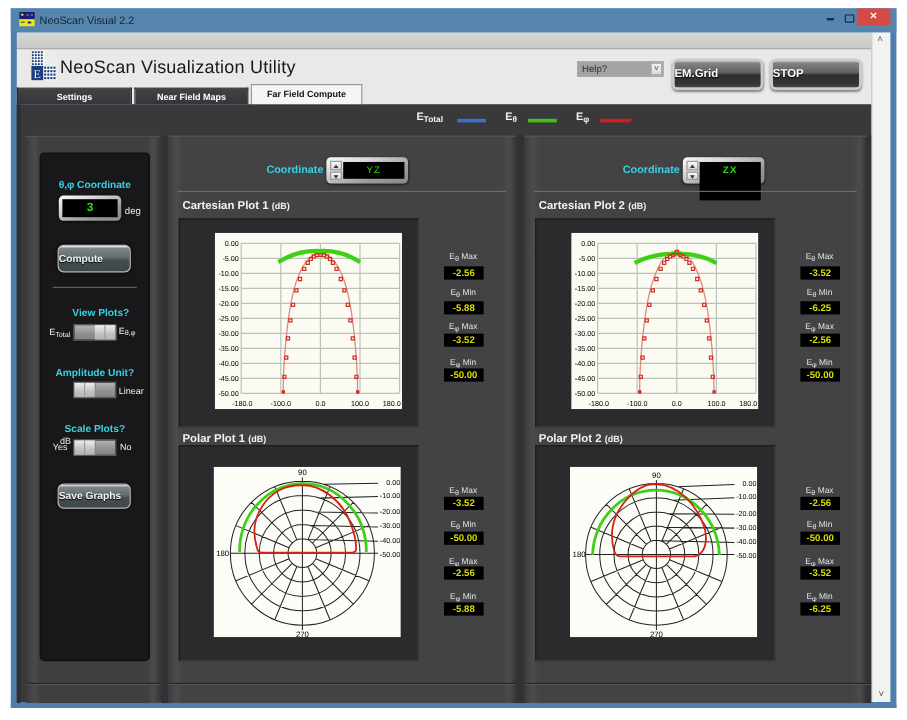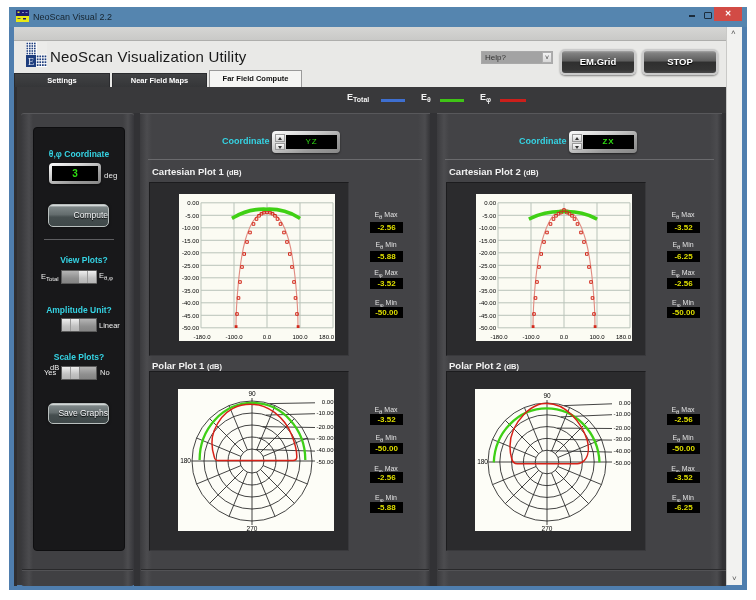--- a/index.html
+++ b/index.html
@@ -2,25 +2,25 @@
 <html><head><meta charset="utf-8">
 <style>
 * { margin:0; padding:0; box-sizing:border-box; }
 body { width:756px; height:600px; background:#fff; font-family:"Liberation Sans",sans-serif; position:relative; overflow:hidden; }
 .abs { position:absolute; }
 .cyan { color:#35d3e3; font-weight:bold; }
 .vlab { position:absolute; color:#e2e2e2; font-size:7px; text-align:center; }
 .vbox { position:absolute; width:33px; height:11px; background:#000; color:#dede00; font-size:8px; font-weight:bold; text-align:center; line-height:11px; }
 .btn-dark { position:absolute; width:76px; height:26px; border-radius:5px; border:2px solid #cbcbcb;
   background:linear-gradient(180deg,#a6a6a6 0%,#828282 9%,#5e5e5e 44%,#2f2f2f 52%,#353535 86%,#4a4a4a 100%);
-  color:#fff; font-weight:bold; font-size:9.5px; text-align:center; line-height:21px; text-shadow:0 1px 1px #000;
+  color:#fff; font-weight:bold; font-size:9.5px; line-height:21px; text-shadow:0 1px 1px #000;
   box-shadow:0 1px 2px rgba(0,0,0,0.45); }
 .btn-metal { position:absolute; border-radius:5px; border:1px solid #b8bebd;
   background:linear-gradient(180deg,#eef2f1 0%,#7d8687 10%,#646d6e 45%,#454e4f 58%,#3f4849 100%);
-  color:#f4f6f8; font-weight:normal; font-size:8.5px; text-align:right; text-shadow:0 1px 1px #000;
+  color:#f4f6f8; font-weight:bold; font-size:8.5px; text-align:left; text-shadow:0 1px 1px #000;
   box-shadow:0 0 3px rgba(0,0,0,0.6); }
 .metalbox { position:absolute; border-radius:4px;
   background:linear-gradient(160deg,#fdfdfd 0%,#d8d8d8 30%,#9a9a9a 70%,#888 100%);
   box-shadow:0 1px 2px rgba(0,0,0,0.5); }
 .track { position:absolute; width:36px; height:14px; background:linear-gradient(180deg,#b5b5b5,#8f8f8f 60%,#848484); border:1px solid #5a5a5a; }
 .thumb { position:absolute; top:0px; width:18px; height:12px; background:linear-gradient(180deg,#efefef,#c2c2c2 60%,#b5b5b5); border-right:1px solid #8a8a8a; }
 .thumb i { position:absolute; left:8px; top:0; width:1px; height:12px; background:#9a9a9a; }
 .slab { position:absolute; color:#efefef; font-size:7.5px; }
 .sub { font-size:6px; vertical-align:-1.5px; }
 .tab { position:absolute; top:73px; height:14px; background:linear-gradient(180deg,#414244,#353638); border:1px solid #2a2b2e; border-bottom:none;
@@ -215,21 +215,21 @@
 <div class="vbox" style="left:370px;top:472px;">-2.56</div>
 <div class="vlab" style="left:356px;top:493.5px;width:60px;">E<span class="sub">φ</span> Min</div>
 <div class="vbox" style="left:370px;top:501.5px;">-5.88</div>
 <div class="abs" style="left:437px;top:113px;width:285px;height:473px;background:linear-gradient(90deg,#3b3b3e 0px,#4c4c4f 7px,#434346 12px,#434346 273px,#4b4b4e 280px,#353538 285px);border-top:1px solid #58585b;"></div>
 <div class="abs cyan" style="left:519px;top:136px;font-size:9px;">Coordinate</div>
 <div class="metalbox" style="left:569px;top:131px;width:68px;height:22px;"></div>
 <div class="abs" style="left:572px;top:134px;width:10px;height:7.5px;background:linear-gradient(180deg,#fafafa,#d5d5d5);border:1px solid #9a9a9a;"></div>
 <div class="abs" style="left:572px;top:142.5px;width:10px;height:7.5px;background:linear-gradient(180deg,#fafafa,#d5d5d5);border:1px solid #9a9a9a;"></div>
 <div class="abs" style="left:575px;top:136.5px;width:0;height:0;border-left:2px solid transparent;border-right:2px solid transparent;border-bottom:3px solid #333;"></div>
 <div class="abs" style="left:575px;top:145.5px;width:0;height:0;border-left:2px solid transparent;border-right:2px solid transparent;border-top:3px solid #333;"></div>
-<div class="abs" style="left:583px;top:135px;width:51px;height:14px;background:#000;color:#2edc12;font-size:8px;font-weight:bold;text-align:center;line-height:14px;letter-spacing:1px;">ZX</div>
+<div class="abs" style="left:583px;top:135px;width:51px;height:32px;background:#000;color:#2edc12;font-size:8px;font-weight:bold;text-align:center;line-height:14px;letter-spacing:1px;">ZX</div>
 <div class="abs" style="left:445px;top:159px;width:269px;height:1px;background:#6a6a6d;"></div>
 <div class="ptitle" style="left:449px;top:166px;">Cartesian Plot 2 <span>(dB)</span></div>
 <div class="pcont" style="left:446px;top:182px;width:200px;height:174px;"></div>
 <div class="abs" style="left:476px;top:194px;"><svg width="156" height="147" viewBox="0 0 156 147">
       <rect x="0" y="0" width="156" height="147" fill="#fbfbf3"></rect>
       <path d="M22,8.8H154 M22,21.3H154 M22,33.8H154 M22,46.3H154 M22,58.8H154 M22,71.3H154 M22,83.8H154 M22,96.3H154 M22,108.8H154 M22,121.3H154 M22,133.8H154 M22,8.8V133.8 M55,8.8V133.8 M88,8.8V133.8 M121,8.8V133.8 M154,8.8V133.8" stroke="#b9c3b9" stroke-width="1" fill="none"></path>
       <text x="20" y="11.0" font-size="6" text-anchor="end" fill="#000" font-family="Liberation Sans">0.00</text>
       <text x="20" y="23.5" font-size="6" text-anchor="end" fill="#000" font-family="Liberation Sans">-5.00</text>
       <text x="20" y="36.0" font-size="6" text-anchor="end" fill="#000" font-family="Liberation Sans">-10.00</text>
       <text x="20" y="48.5" font-size="6" text-anchor="end" fill="#000" font-family="Liberation Sans">-15.00</text>

